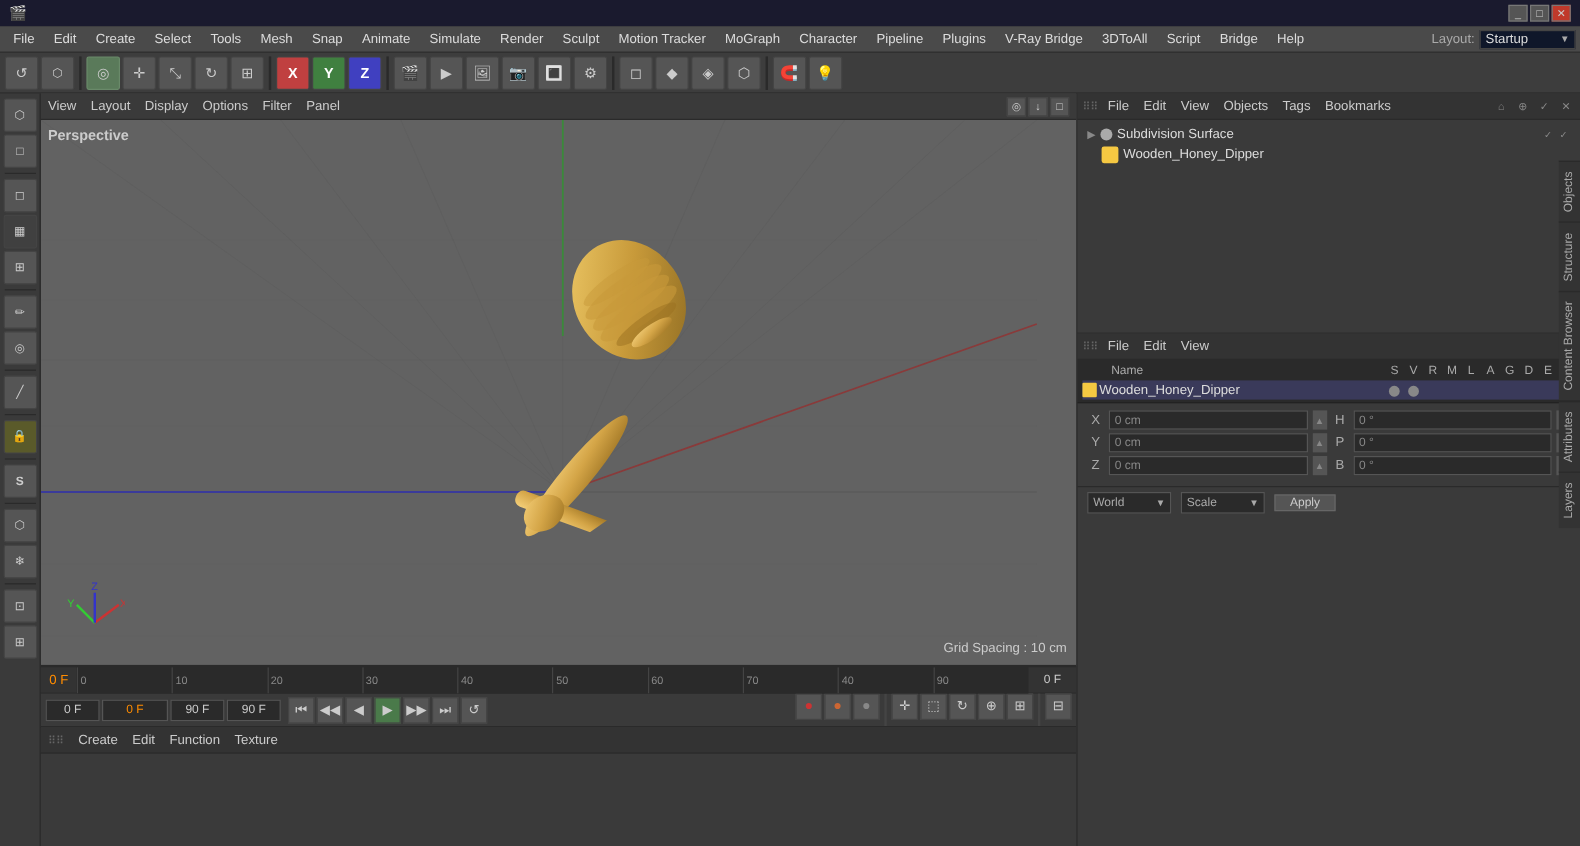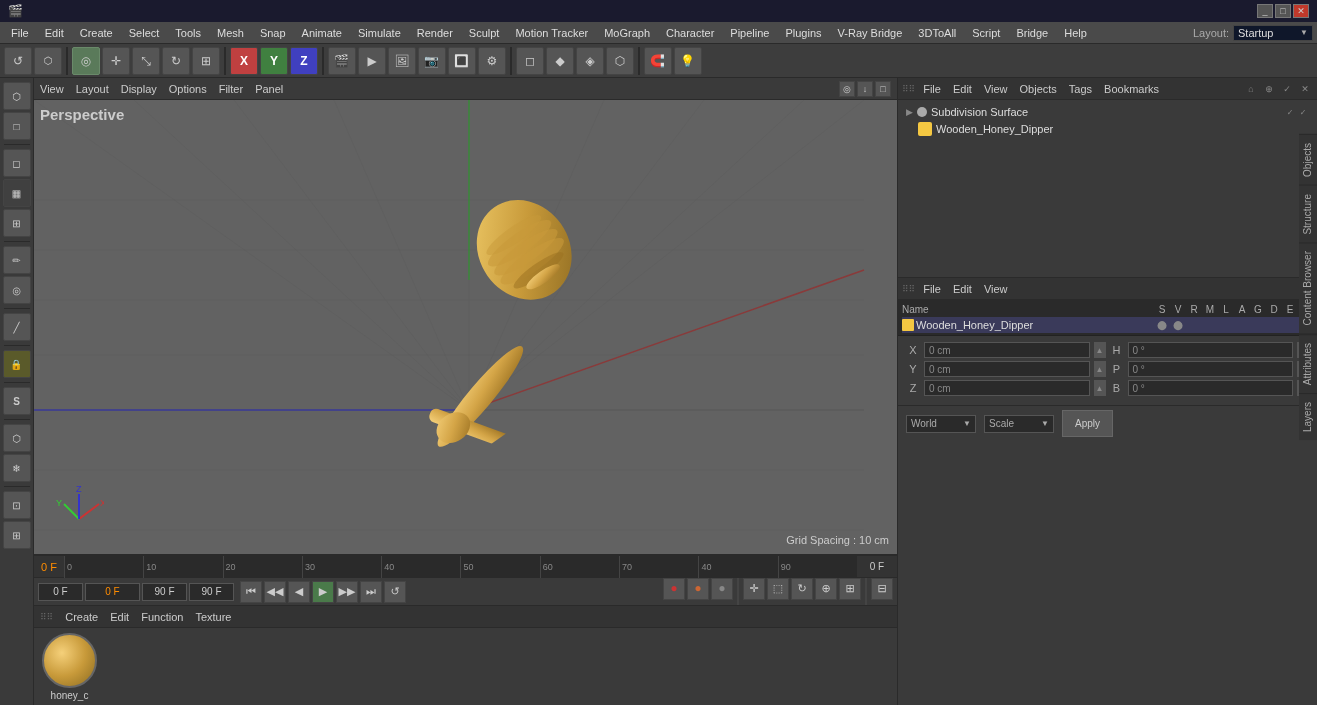--- a/index.html
+++ b/index.html
@@ -175,21 +175,21 @@
     }
     #coord-bottom {
       padding: 4px 8px; display: flex; align-items: center; gap: 4px;
     }
     .dropdown-field {
       height: 18px; background: #2a2a2a; border: 1px solid #555; color: #aaa; font-size: 10px;
       display: flex; align-items: center; padding: 0 4px; min-width: 70px;
     }
     .dropdown-arrow { font-size: 8px; margin-left: auto; }
     .apply-btn {
-      height: 27px; background: #555; border: 1px solid #666; color: #ccc; font-size: 10px;
+      height: 14px; background: #555; border: 1px solid #666; color: #ccc; font-size: 10px;
       padding: 0 12px; cursor: pointer; display: flex; align-items: center; justify-content: center;
     }
 
     
     .side-tab {
       writing-mode: vertical-rl; text-orientation: mixed; transform: rotate(180deg);
       padding: 8px 3px; background: #333; color: #aaa; font-size: 10px; cursor: pointer;
       border-bottom: 1px solid #2a2a2a; white-space: nowrap;
     }
     #side-tabs-right {
@@ -404,21 +404,21 @@
         <svg id="axes" xmlns="http://www.w3.org/2000/svg">
           <line x1="25" y1="35" x2="45" y2="20" stroke="#cc3333" stroke-width="2"></line>
           <line x1="25" y1="35" x2="10" y2="20" stroke="#33cc33" stroke-width="2"></line>
           <line x1="25" y1="35" x2="25" y2="10" stroke="#3333cc" stroke-width="2"></line>
           <text x="46" y="22" fill="#cc3333" font-size="9">X</text>
           <text x="2" y="22" fill="#33cc33" font-size="9">Y</text>
           <text x="22" y="8" fill="#3333cc" font-size="9">Z</text>
         </svg>
 
         <div id="grid-spacing">Grid Spacing : 10 cm</div>
-        <div style="position:absolute;top:6px;left:6px;color:#ccc;font-size:15px;font-weight:bold;">Perspective</div>
+        <div style="position:absolute;top:6px;left:6px;color:#ccc;font-size:12px;font-weight:bold;">Perspective</div>
       </div>
     </div>
 
     <div id="timeline">
       <div style="width:30px;text-align:center;color:#ff8c00;font-size:11px;">0 F</div>
       <div id="timeline-track">
         <div id="timeline-ruler">
           <div class="tl-mark">0</div>
           <div class="tl-mark">10</div>
           <div class="tl-mark">20</div>
@@ -466,26 +466,20 @@
     </div>
 
     <div id="mat-manager">
       <div id="mat-header">
         <span style="color:#666;font-size:9px;">⠿⠿</span>
         <span class="mat-menu">Create</span>
         <span class="mat-menu">Edit</span>
         <span class="mat-menu">Function</span>
         <span class="mat-menu">Texture</span>
       </div>
-      <div id="mat-content">
-        <div style="display:flex;flex-direction:column;align-items:center;cursor:pointer;">
-          <div id="mat-thumb"></div>
-          <div id="mat-label">honey_c</div>
-        </div>
-      </div>
     </div>
 
   </div>
 
   <div id="right-panel">
 
     <div id="objects-panel">
       <div id="obj-header">
         <span style="color:#666;font-size:9px;">⠿⠿</span>
         <span class="obj-menu">File</span>
@@ -523,21 +517,21 @@
     <div id="attr-panel">
       <div id="attr-header">
         <span style="color:#666;font-size:9px;">⠿⠿</span>
         <span class="obj-menu">File</span>
         <span class="obj-menu">Edit</span>
         <span class="obj-menu">View</span>
       </div>
 
       <div style="background:#2a2a2a; padding:2px 4px; border-bottom:1px solid #222;">
         <div style="display:flex;align-items:center;gap:2px;padding:2px 0;color:#aaa;font-size:10px;">
-          <span style="flex:1;">Name</span>
+          <span style="flex:1;margin-left:24px;">Name</span>
           <span style="width:14px;text-align:center;">S</span>
           <span style="width:14px;text-align:center;">V</span>
           <span style="width:14px;text-align:center;">R</span>
           <span style="width:14px;text-align:center;">M</span>
           <span style="width:14px;text-align:center;">L</span>
           <span style="width:14px;text-align:center;">A</span>
           <span style="width:14px;text-align:center;">G</span>
           <span style="width:14px;text-align:center;">D</span>
           <span style="width:14px;text-align:center;">E</span>
           <span style="width:14px;text-align:center;">X</span>

